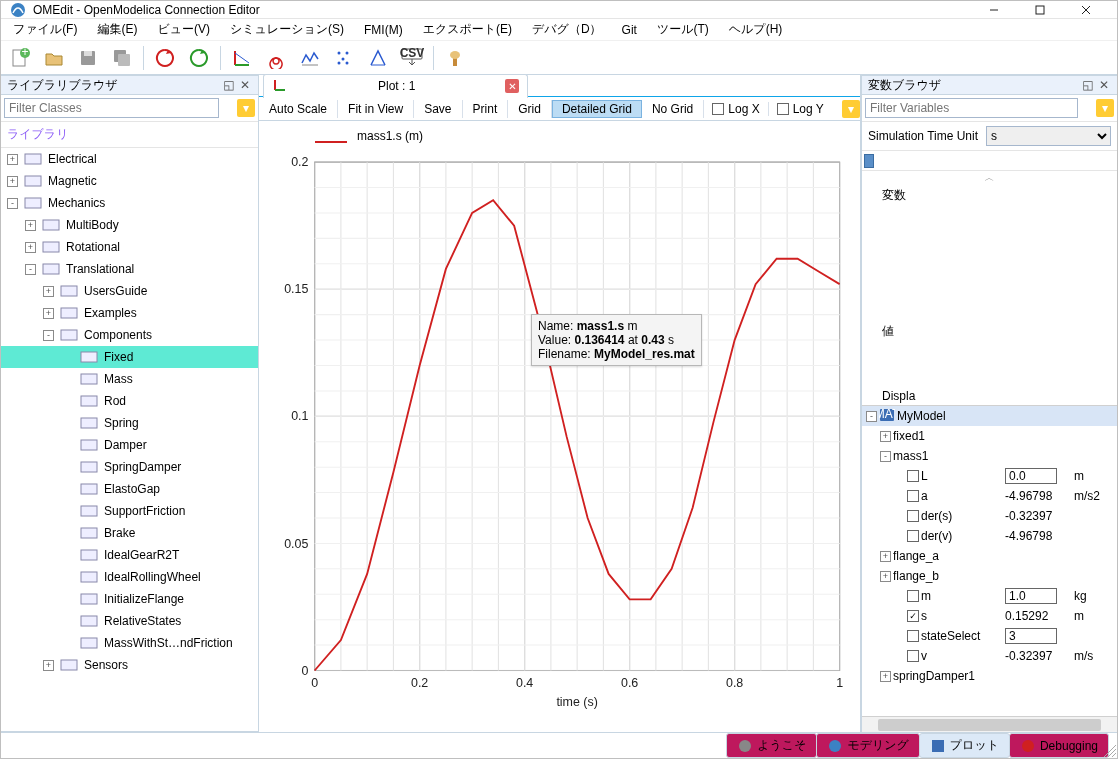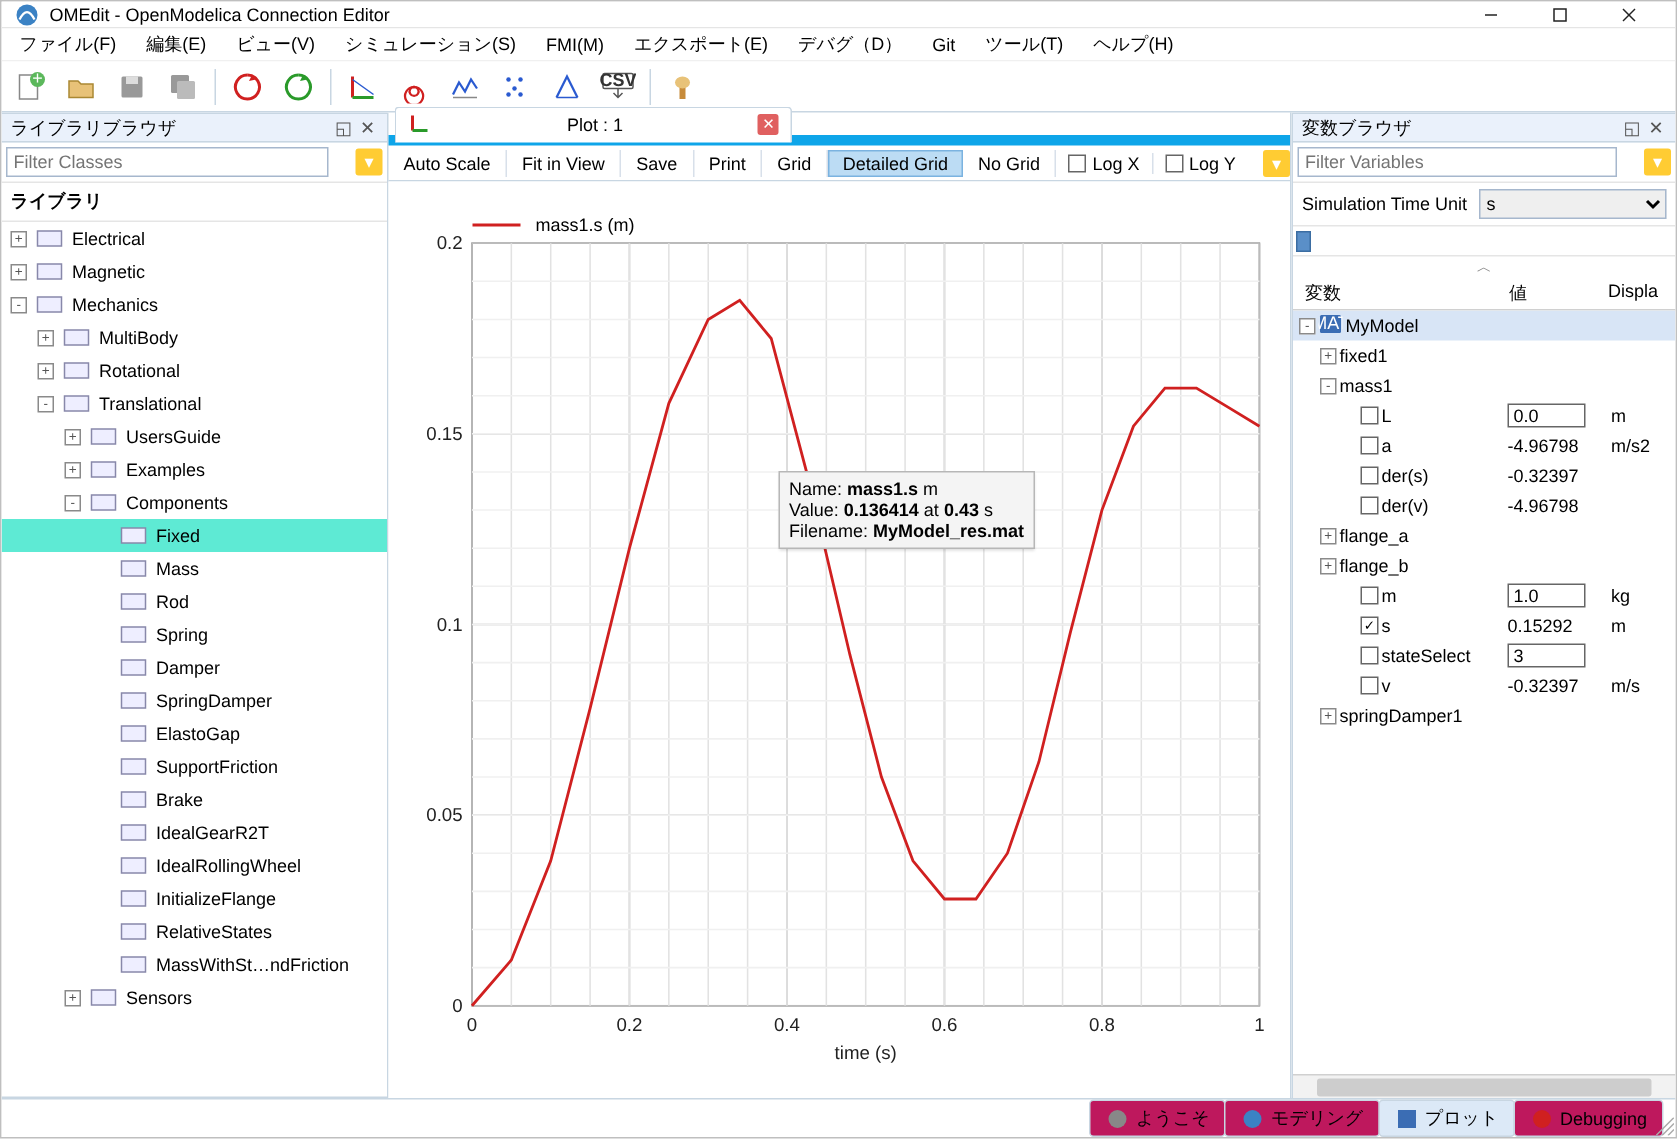--- a/index.html
+++ b/index.html
@@ -18,45 +18,45 @@
   .panel { display:flex; flex-direction:column; background:#fff; }
   .panel-header { height:20px; background:#eaf1fb; border-top:1px solid #c8d6e2; border-bottom:1px solid #c8d6e2; display:flex; align-items:center; padding:0 6px; font-size:12px;}
   .panel-header .spacer{flex:1}
   .panel-header .dock, .panel-header .close { width:14px; height:14px; margin-left:2px; display:flex; align-items:center; justify-content:center; color:#555;}
   .left { width:258px; border-right:1px solid #c8d6e2;}
   .right { width:256px; border-left:1px solid #c8d6e2;}
   .filterrow { display:flex; align-items:center; padding:3px; gap:18px; border-bottom:1px solid #e5e5e5;justify-content:space-between;}
   .filterrow input { flex:1; height:20px; border:1px solid #a6b7cd; padding:0 4px; font-size:12px; background:#fff;}
   .arrowbtn { width:18px; height:18px; background:#ffcc33; border-radius:2px; display:flex; align-items:center; justify-content:center; color:#fff;}
   .treearea { flex:1; overflow:auto; position:relative; border-bottom:1px solid #c8d6e2;}
-  .treesect { padding:4px 6px; background:#fff; color:#000000;font-weight:bold; }
+  .treesect { padding:4px 6px; background:#fff; color:#8b5cf6; }
   .treerow { display:flex; align-items:center; height:22px; padding-left:4px; gap:4px; white-space:nowrap;}
   .treerow .tw { width:11px; height:11px; border:1px solid #8a8a8a; display:flex; align-items:center; justify-content:center; font-size:9px; line-height:9px; color:#555; background:#fff;}
   .treerow .iconslot { width:22px; height:18px; display:flex; align-items:center; justify-content:center; }
   .treerow.sel { background:#5eead4; }
   .center { flex:1; display:flex; flex-direction:column; border-right:1px solid #c8d6e2;}
-  .plot-tab-row { display:flex; align-items:center; height:22px; border-bottom:7px solid #0ea5e9; padding-left:4px;}
+  .plot-tab-row { display:flex; align-items:center; height:22px; border-bottom:1px solid #0ea5e9; padding-left:4px;}
   .plot-tab { display:flex; align-items:center; gap:90px; border:1px solid #c8d6e2; border-bottom:none; padding:2px 8px 2px 8px; background:#fff; border-radius:3px 3px 0 0;}
   .plot-tab .closex{ width:14px;height:14px;background:#e06060;border-radius:2px;color:#fff;display:flex;align-items:center;justify-content:center;font-size:10px;}
   .plot-opts { display:flex; align-items:center; height:24px; border-bottom:1px solid #c8d6e2; gap:0;}
   .plot-opts .optbtn { padding:2px 10px; border-right:1px solid #d8e0ea; }
   .plot-opts .optbtn.sel { background:#bcdcf4; border:1px solid #7bb3e0; padding:1px 9px; }
   .plot-canvas-wrap { flex:1; position:relative; background:#fff; overflow:hidden;}
-  .plot-legend { position:absolute; left:56px; top:22px; display:flex; align-items:center; gap:10px; font-size:12px;}
+  .plot-legend { position:absolute; left:56px; top:8px; display:flex; align-items:flex-end; gap:10px; font-size:12px;}
   .plot-legend .line { display:inline-block; width:32px; height:0; border-top:2px solid #d02020; }
   svg.plot { position:absolute; inset:10px 10px 10px 10px; }
   .ticklabel { font-size:12px; fill:#222; }
-  .tooltip { position:absolute; left:260px; top:193px; background:#f4f4f4; border:1px solid #b7b7b7; padding:4px 6px; font-size:11px; line-height:14px; box-shadow:0 1px 2px rgba(0,0,0,0.15);}
+  .tooltip { position:absolute; left:272px; top:193px; background:#f4f4f4; border:1px solid #b7b7b7; padding:4px 6px; font-size:11px; line-height:14px; box-shadow:0 1px 2px rgba(0,0,0,0.15);}
   .tooltip b{font-weight:600;}
   .rightcol { flex:1; display:flex; flex-direction:column; min-height:0;}
   .unitrow { display:flex; align-items:center; gap:8px; padding:4px 6px; border-bottom:1px solid #e5e5e5;}
   .unitrow select { flex:1; height:20px; border:1px solid #a6b7cd;}
   .timebar { height:20px; position:relative; border-bottom:1px solid #e5e5e5; }
   .timebar .handle { position:absolute; left:2px; top:3px; width:10px; height:14px; background:#5a8fc8; border:1px solid #3b6da2;}
-  .varshdrs { display:flex; border-bottom:1px solid #d0d0d0; padding:0 4px; }
+  .varshdrs { display:flex; border-bottom:1px solid #d0d0d0; padding:0 16px;flex-direction:column; }
   .varshdrs div{ padding:2px 4px; }
   .varshdrs .h1{flex:0 0 136px;} .varshdrs .h2{flex:0 0 66px;} .varshdrs .h3{flex:1; text-align:left;}
   .varscroll { flex:1; overflow:auto; }
   .vrow { display:flex; align-items:center; height:20px; padding:0 4px; gap:3px;}
   .vrow .col1{display:flex;align-items:center;gap:2px;flex:0 0 136px; overflow:hidden;}
   .vrow .col2{flex:0 0 66px;}
   .vrow .col3{flex:1;}
   .vrow.sel{ background:#d8e5f6;}
   .vrow .tw{width:11px;height:11px;border:1px solid #8a8a8a;display:flex;align-items:center;justify-content:center;font-size:9px;color:#555;background:#fff;flex:0 0 11px;}
   .vrow .twspacer{width:11px;flex:0 0 11px;}

